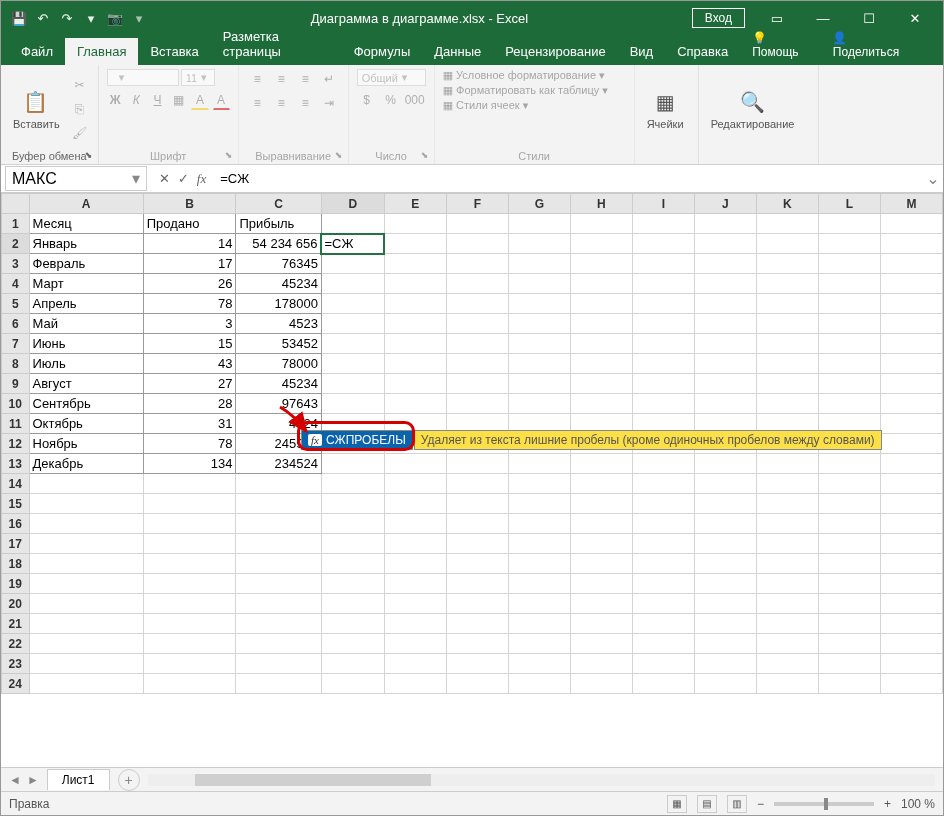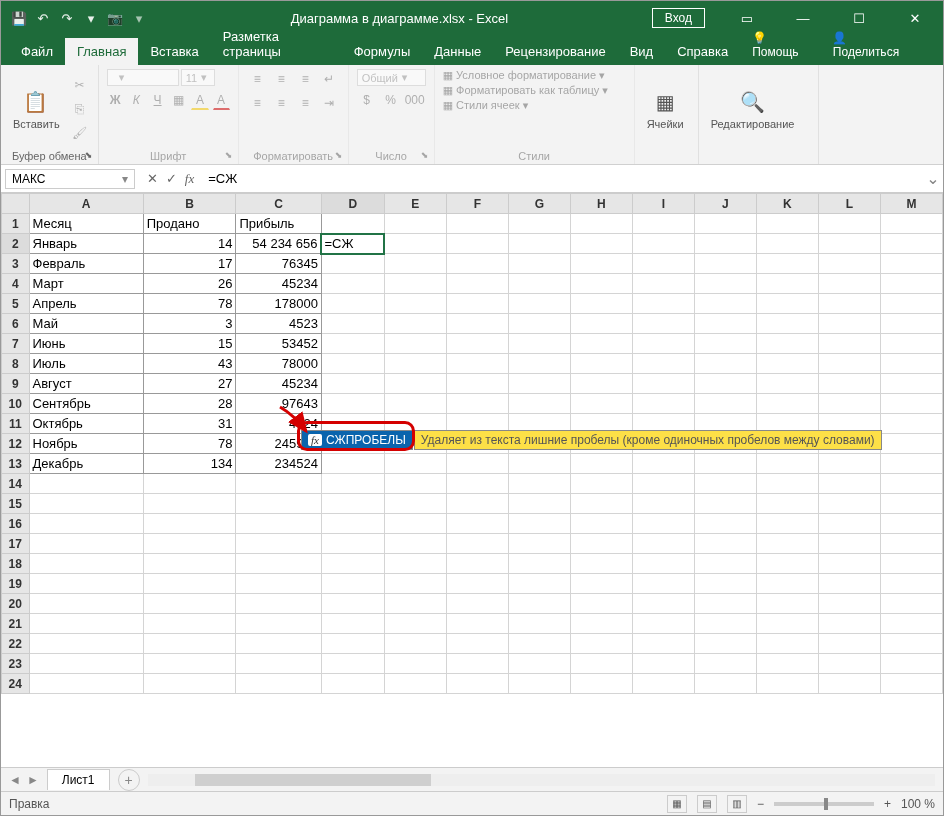--- a/index.html
+++ b/index.html
@@ -3,21 +3,21 @@
 <meta charset="utf-8">
 <style>
 * { box-sizing: border-box; margin: 0; padding: 0; font-family: 'Segoe UI', Tahoma, sans-serif; }
 body { background: #fff; width: 944px; height: 816px; overflow: hidden; position: relative; }
 .window { display: flex; flex-direction: column; height: 100%; border: 1px solid #999; }
 
 .titlebar { background:#1e6b3a; height:34px; display:flex; align-items:center; color:#fff; padding:0 6px; }
 .qat { display:flex; gap:8px; align-items:center; margin-left:4px; }
 .qat-ico { width:16px; height:16px; display:flex; align-items:center; justify-content:center; cursor:pointer; opacity:.9; font-size:13px; }
 .title-text { flex:1; text-align:center; font-size:13px; }
-.win-btns { display:flex; gap:12px; align-items:center; }
+.win-btns { display:flex; gap:2px; align-items:center; }
 .login-btn { border:1px solid #fff; padding:2px 12px; font-size:12px; color:#fff; margin-right:8px; cursor:pointer; }
 .win-btn { width:44px; height:28px; display:flex; align-items:center; justify-content:center; cursor:pointer; font-size:13px; color:#fff; }
 
 .ribbon-tabs { background:#1e6b3a; height:30px; display:flex; align-items:flex-end; padding-left:8px; }
 .tab { color:#fff; padding:6px 12px; font-size:13px; cursor:pointer; }
 .tab.active { background:#f3f3f3; color:#1e6b3a; }
 .tab-right { margin-left:auto; display:flex; align-items:center; padding-right:24px; }
 .tab-right .tab { font-size:12px; }
 
 .ribbon { background:#f3f3f3; height:100px; display:flex; border-bottom:1px solid #d0d0d0; }
@@ -26,21 +26,21 @@
 .group-body { flex:1; display:flex; align-items:center; gap:6px; }
 .group-launcher { position:absolute; right:2px; bottom:2px; width:14px; height:14px; font-size:9px; color:#666; display:flex; align-items:center; justify-content:center; cursor:pointer; }
 .big-btn { display:flex; flex-direction:column; align-items:center; gap:2px; cursor:pointer; padding:2px 4px; font-size:11px; color:#555; }
 .big-ico { width:28px; height:28px; display:flex; align-items:center; justify-content:center; font-size:20px; }
 .mini-row { display:flex; gap:4px; }
 .mini-btn { width:20px; height:20px; display:flex; align-items:center; justify-content:center; font-size:12px; cursor:pointer; color:#777; border:1px solid transparent; }
 .combo { border:1px solid #ccc; background:#fff; padding:1px 4px; font-size:11px; color:#999; display:flex; align-items:center; gap:4px; }
 .grayed { opacity:.55; }
 
 .formula-bar { height:28px; background:#fff; border-bottom:1px solid #ccc; display:flex; align-items:center; }
-.name-box { width:130px; border:1px solid #ccc; margin:2px 4px; padding:2px 6px; font-size:12px; display:flex; align-items:center; justify-content:space-between; }
+.name-box { width:142px; border:1px solid #ccc; margin:2px 4px; padding:2px 6px; font-size:16px; display:flex; align-items:center; justify-content:space-between; }
 .fb-btns { display:flex; gap:8px; padding:0 8px; color:#666; }
 .fb-btn { cursor:pointer; font-size:13px; }
 .fx { font-style:italic; font-family:'Times New Roman',serif; font-size:13px; }
 .formula-input { flex:1; padding:2px 6px; font-size:13px; border:none; outline:none; }
 .fb-expand { width:20px; text-align:center; color:#888; cursor:pointer; }
 
 .grid-area { flex:1; position:relative; overflow:hidden; background:#fff; }
 .grid-table { border-collapse:collapse; }
 .col-hdr { background:#e6e6e6; border:1px solid #ccc; font-size:12px; color:#333; text-align:center; height:20px; }
 .row-hdr { background:#e6e6e6; border:1px solid #ccc; font-size:12px; color:#333; text-align:center; width:28px; }
@@ -168,21 +168,21 @@
           <span class="mini-btn">≡</span>
           <span class="mini-btn">↵</span>
         </div>
         <div class="mini-row">
           <span class="mini-btn">≡</span>
           <span class="mini-btn">≡</span>
           <span class="mini-btn">≡</span>
           <span class="mini-btn">⇥</span>
         </div>
       </div>
-      <div class="group-label">Форматировать</div>
+      <div class="group-label">Выравнивание</div>
       <div class="group-launcher">⬊</div>
     </div>
 
     <div class="group grayed" style="width:86px">
       <div class="group-body" style="flex-direction:column;gap:4px;align-items:stretch">
         <div class="combo">
             <span>Общий</span>
             <span>▾</span>
           </div>
         <div class="mini-row">

